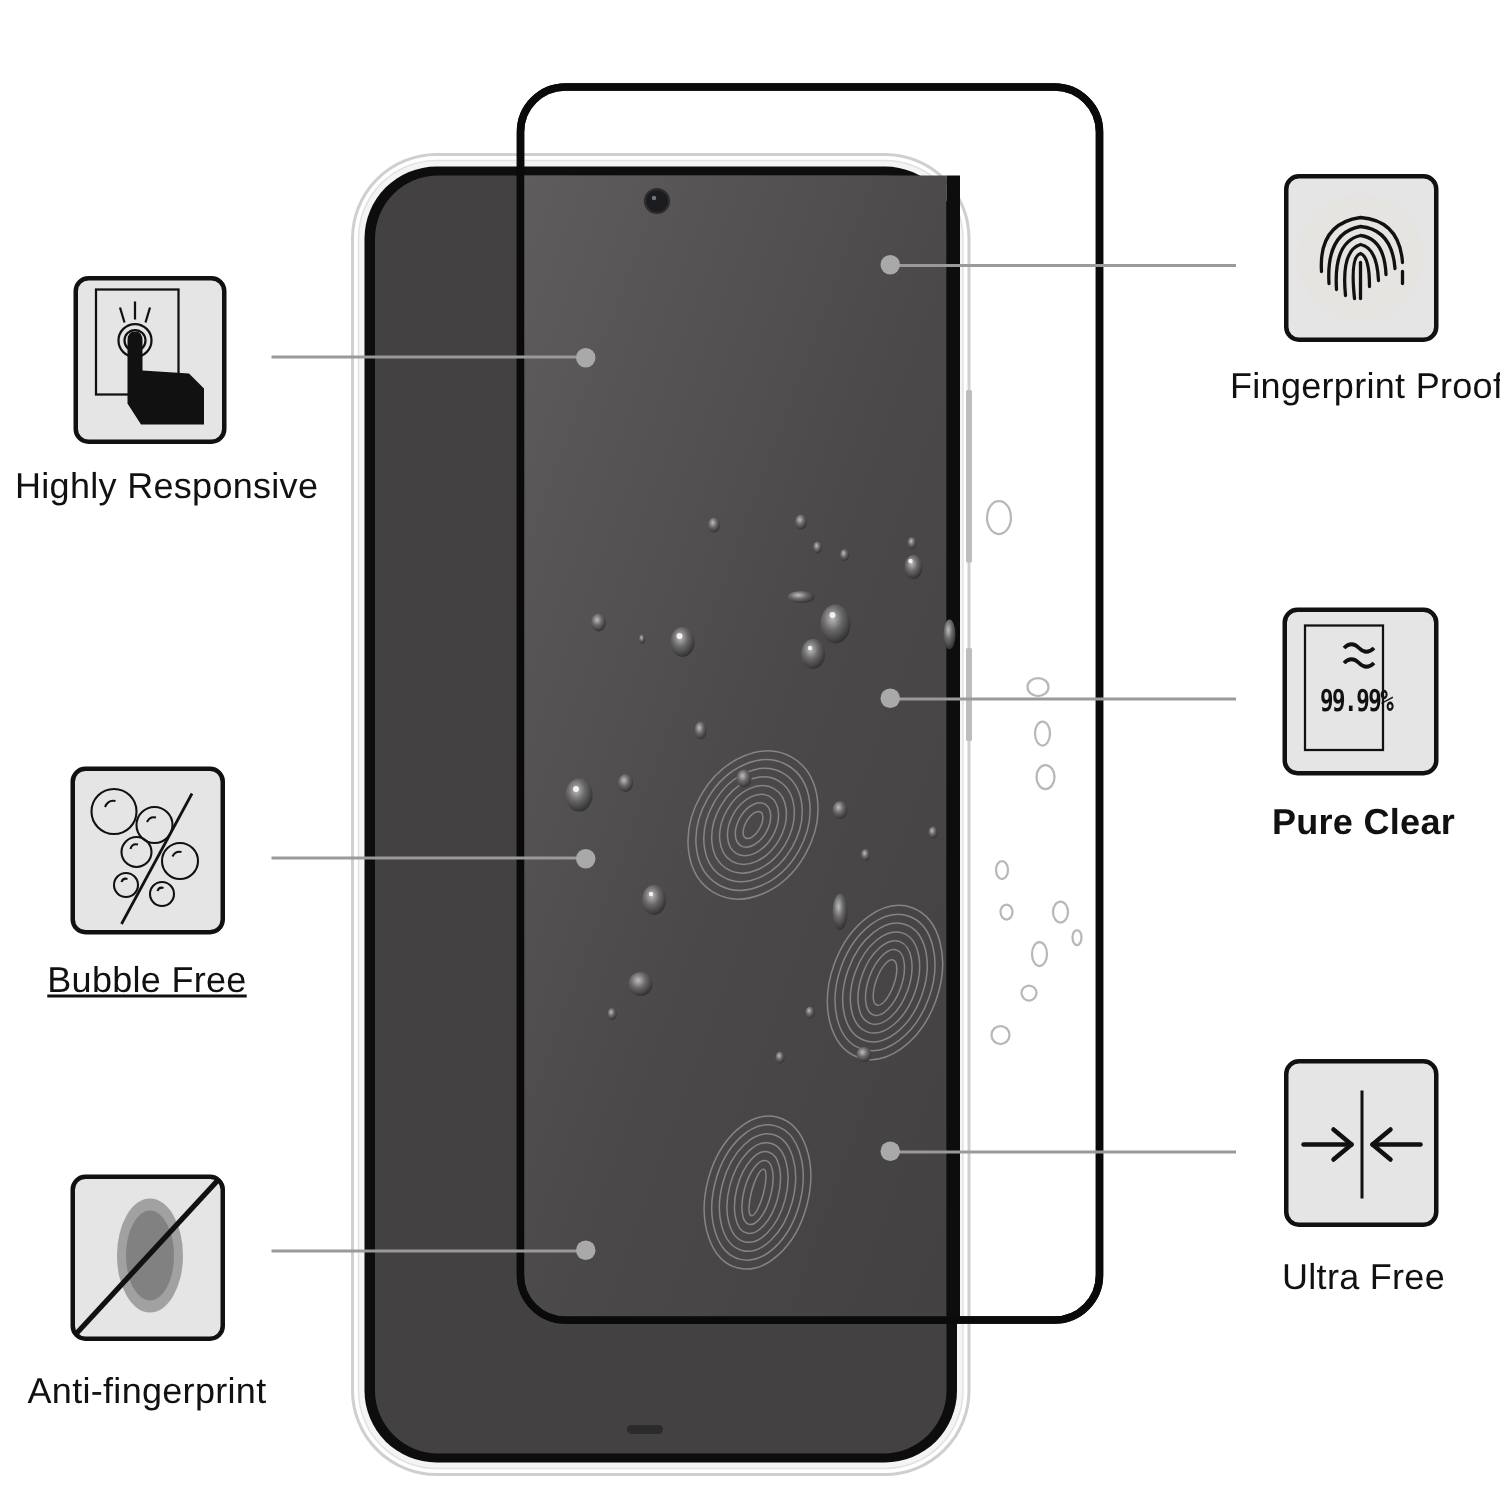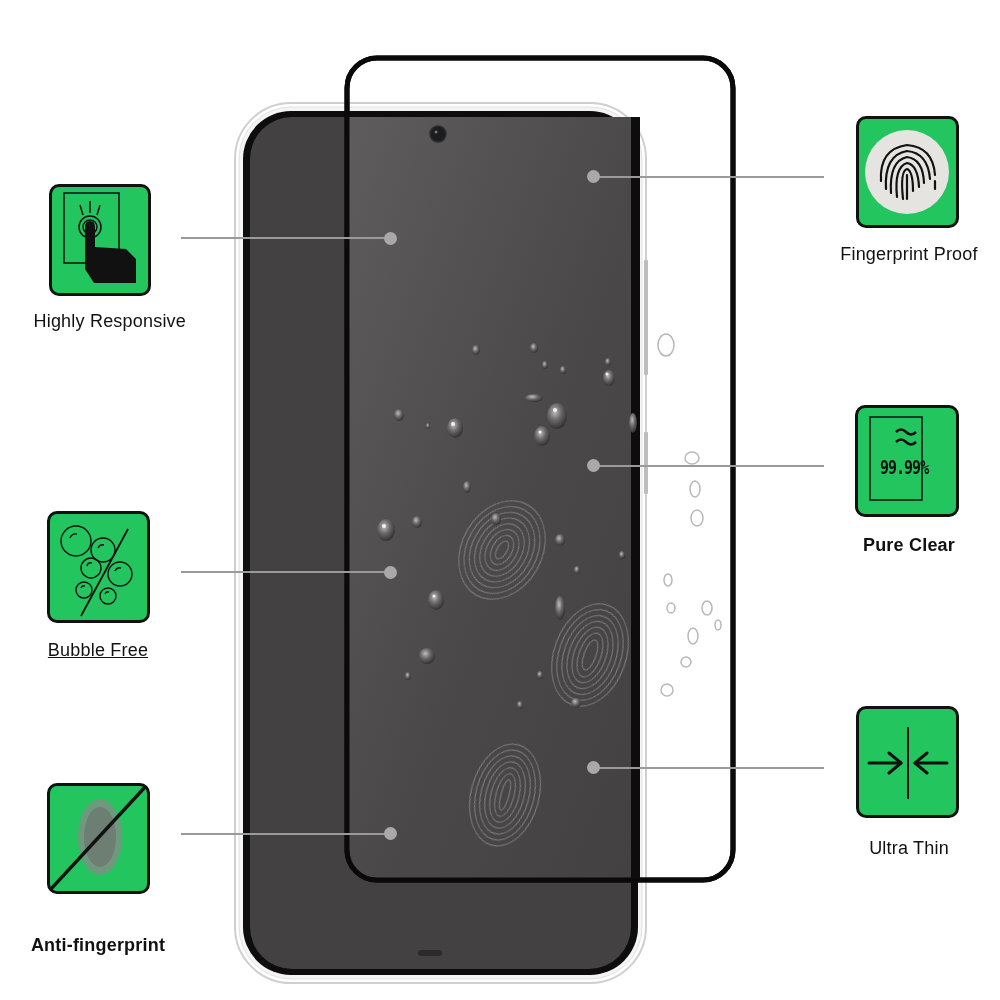--- a/index.html
+++ b/index.html
@@ -1,23 +1,23 @@
 <!DOCTYPE html>
 <html><head>
   <meta charset="utf-8">
   <style>
     html, body { margin: 0; padding: 0; background: #ffffff; }
     body { width: 1000px; height: 1000px; position: relative; overflow: hidden; font-family: "Liberation Sans", sans-serif; }
     .abs { position: absolute; }
     .feature-box {
       position: absolute; width: 100px; height: 108px; border: 3px solid #111; border-radius: 10px;
-      box-sizing: border-box; background: #22c55e;
+      box-sizing: border-box; background: #e5e5e5;
     }
     .feature-label {
-      position: absolute; font-size: 18px; color: #111; text-align: center; white-space: nowrap;
+      position: absolute; font-size: 24px; color: #111; text-align: center; white-space: nowrap;
       font-family: "Liberation Sans", sans-serif; letter-spacing: 0.2px;
     }
     .callout-line { position: absolute; height: 2px; background: #9a9a9a; }
     .callout-dot { position: absolute; width: 13px; height: 13px; border-radius: 50%; background: #a9a9a9; }
     svg { display: block; }
   </style>
 </head>
 <body>
 
 <div class="abs" style="left:0;top:0;width:1000px;height:1000px;">
@@ -209,21 +209,21 @@
 </div>
 
 <div>
   <div class="feature-box" style="left:47px;top:783px;width:103px;height:111px;">
     <svg width="97" height="105" viewBox="0 0 97 105">
       <ellipse cx="50" cy="51" rx="22" ry="38" fill="#8a8a8a" opacity="0.75"></ellipse>
       <ellipse cx="50" cy="51" rx="16" ry="30" fill="#6d6d6d" opacity="0.6"></ellipse>
       <line x1="96" y1="0" x2="0" y2="104" stroke="#111" stroke-width="3.5"></line>
     </svg>
   </div>
-  <div class="feature-label" style="left:10px;top:935px;width:176px;font-weight:bold;">Anti-fingerprint</div>
+  <div class="feature-label" style="left:10px;top:914px;width:176px;">Anti-fingerprint</div>
 </div>
 
 <div>
   <div class="feature-box" style="left:856px;top:116px;width:103px;height:112px;">
     <svg width="97" height="106" viewBox="0 0 97 106">
       <circle cx="48" cy="53" r="42" fill="#e6e4e1"></circle>
       <g fill="none" stroke="#111" stroke-width="2.2" stroke-linecap="round">
         <path d="M 22 62 Q 20 30 48 26 Q 74 28 76 56"></path>
         <path d="M 27 70 Q 25 36 48 32 Q 69 34 71 60"></path>
         <path d="M 32 74 Q 30 42 48 38 Q 64 40 65 64"></path>
@@ -254,14 +254,14 @@
     <svg width="97" height="106" viewBox="0 0 97 106">
       <line x1="49" y1="18" x2="49" y2="90" stroke="#111" stroke-width="2"></line>
       <g fill="none" stroke="#111" stroke-width="3" stroke-linecap="round" stroke-linejoin="round">
         <line x1="10" y1="54" x2="42" y2="54"></line>
         <polyline points="30,44 42,54 30,64"></polyline>
         <line x1="88" y1="54" x2="56" y2="54"></line>
         <polyline points="68,44 56,54 68,64"></polyline>
       </g>
     </svg>
   </div>
-  <div class="feature-label" style="left:820px;top:838px;width:178px;">Ultra Thin</div>
+  <div class="feature-label" style="left:820px;top:838px;width:178px;">Ultra Free</div>
 </div>
 
 </body></html>

